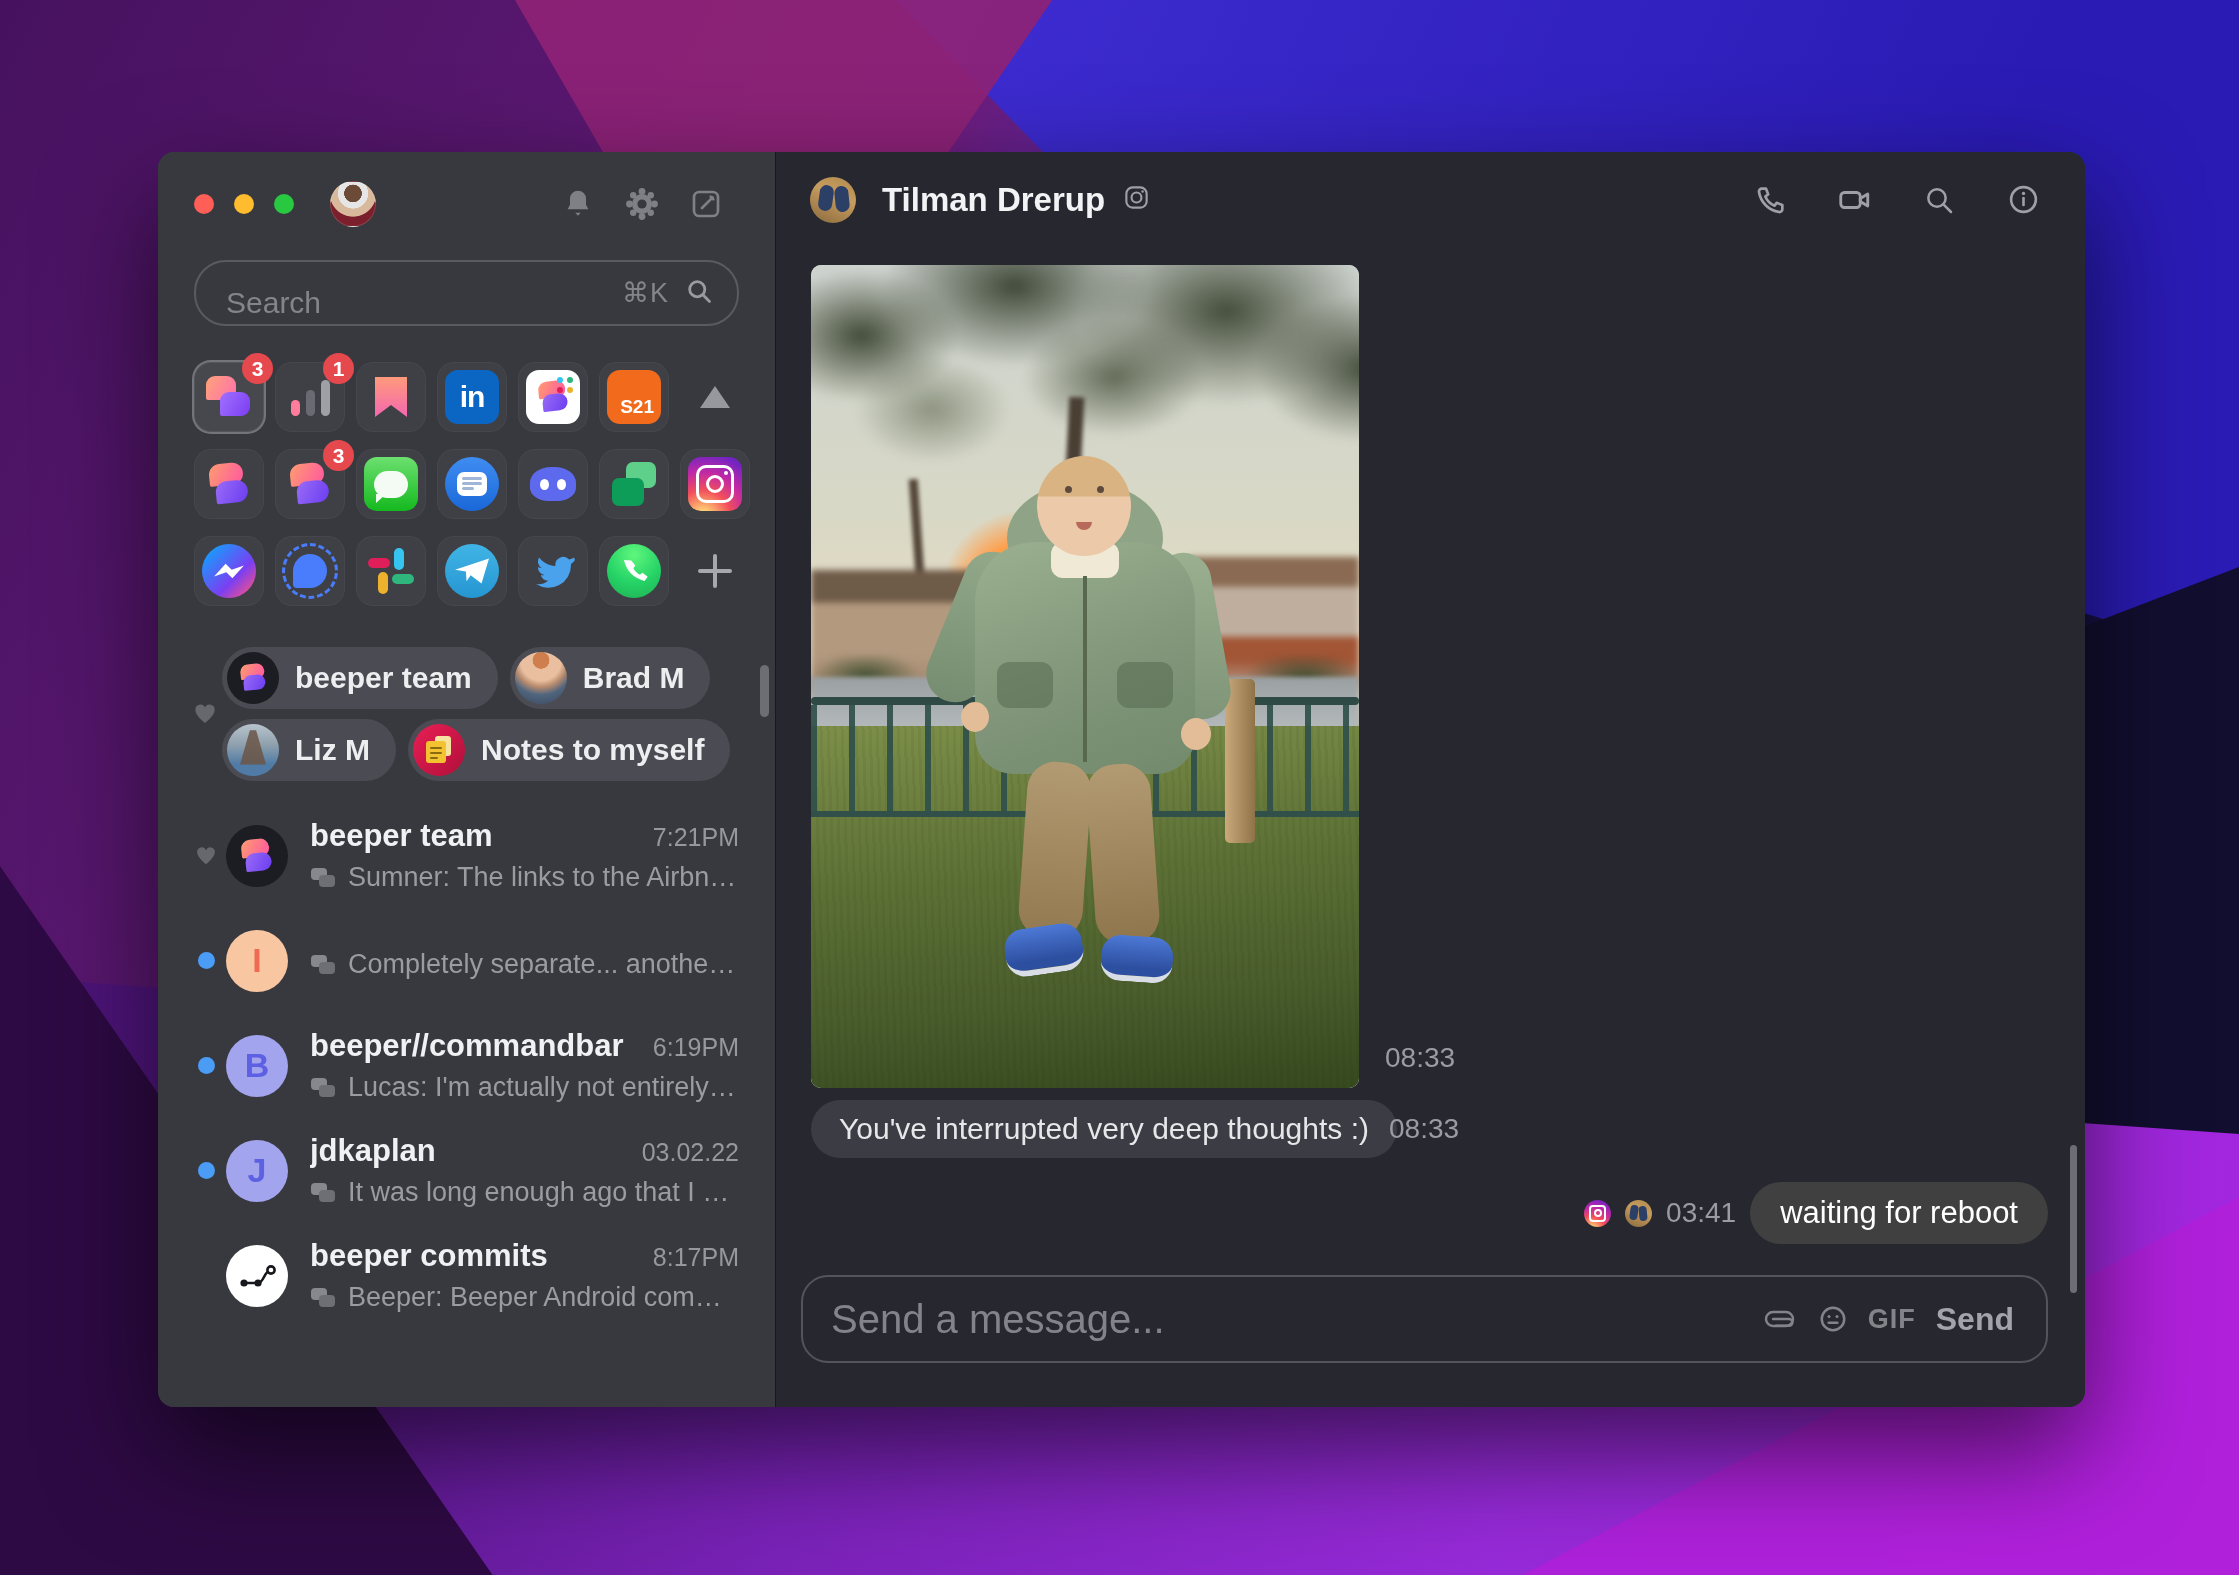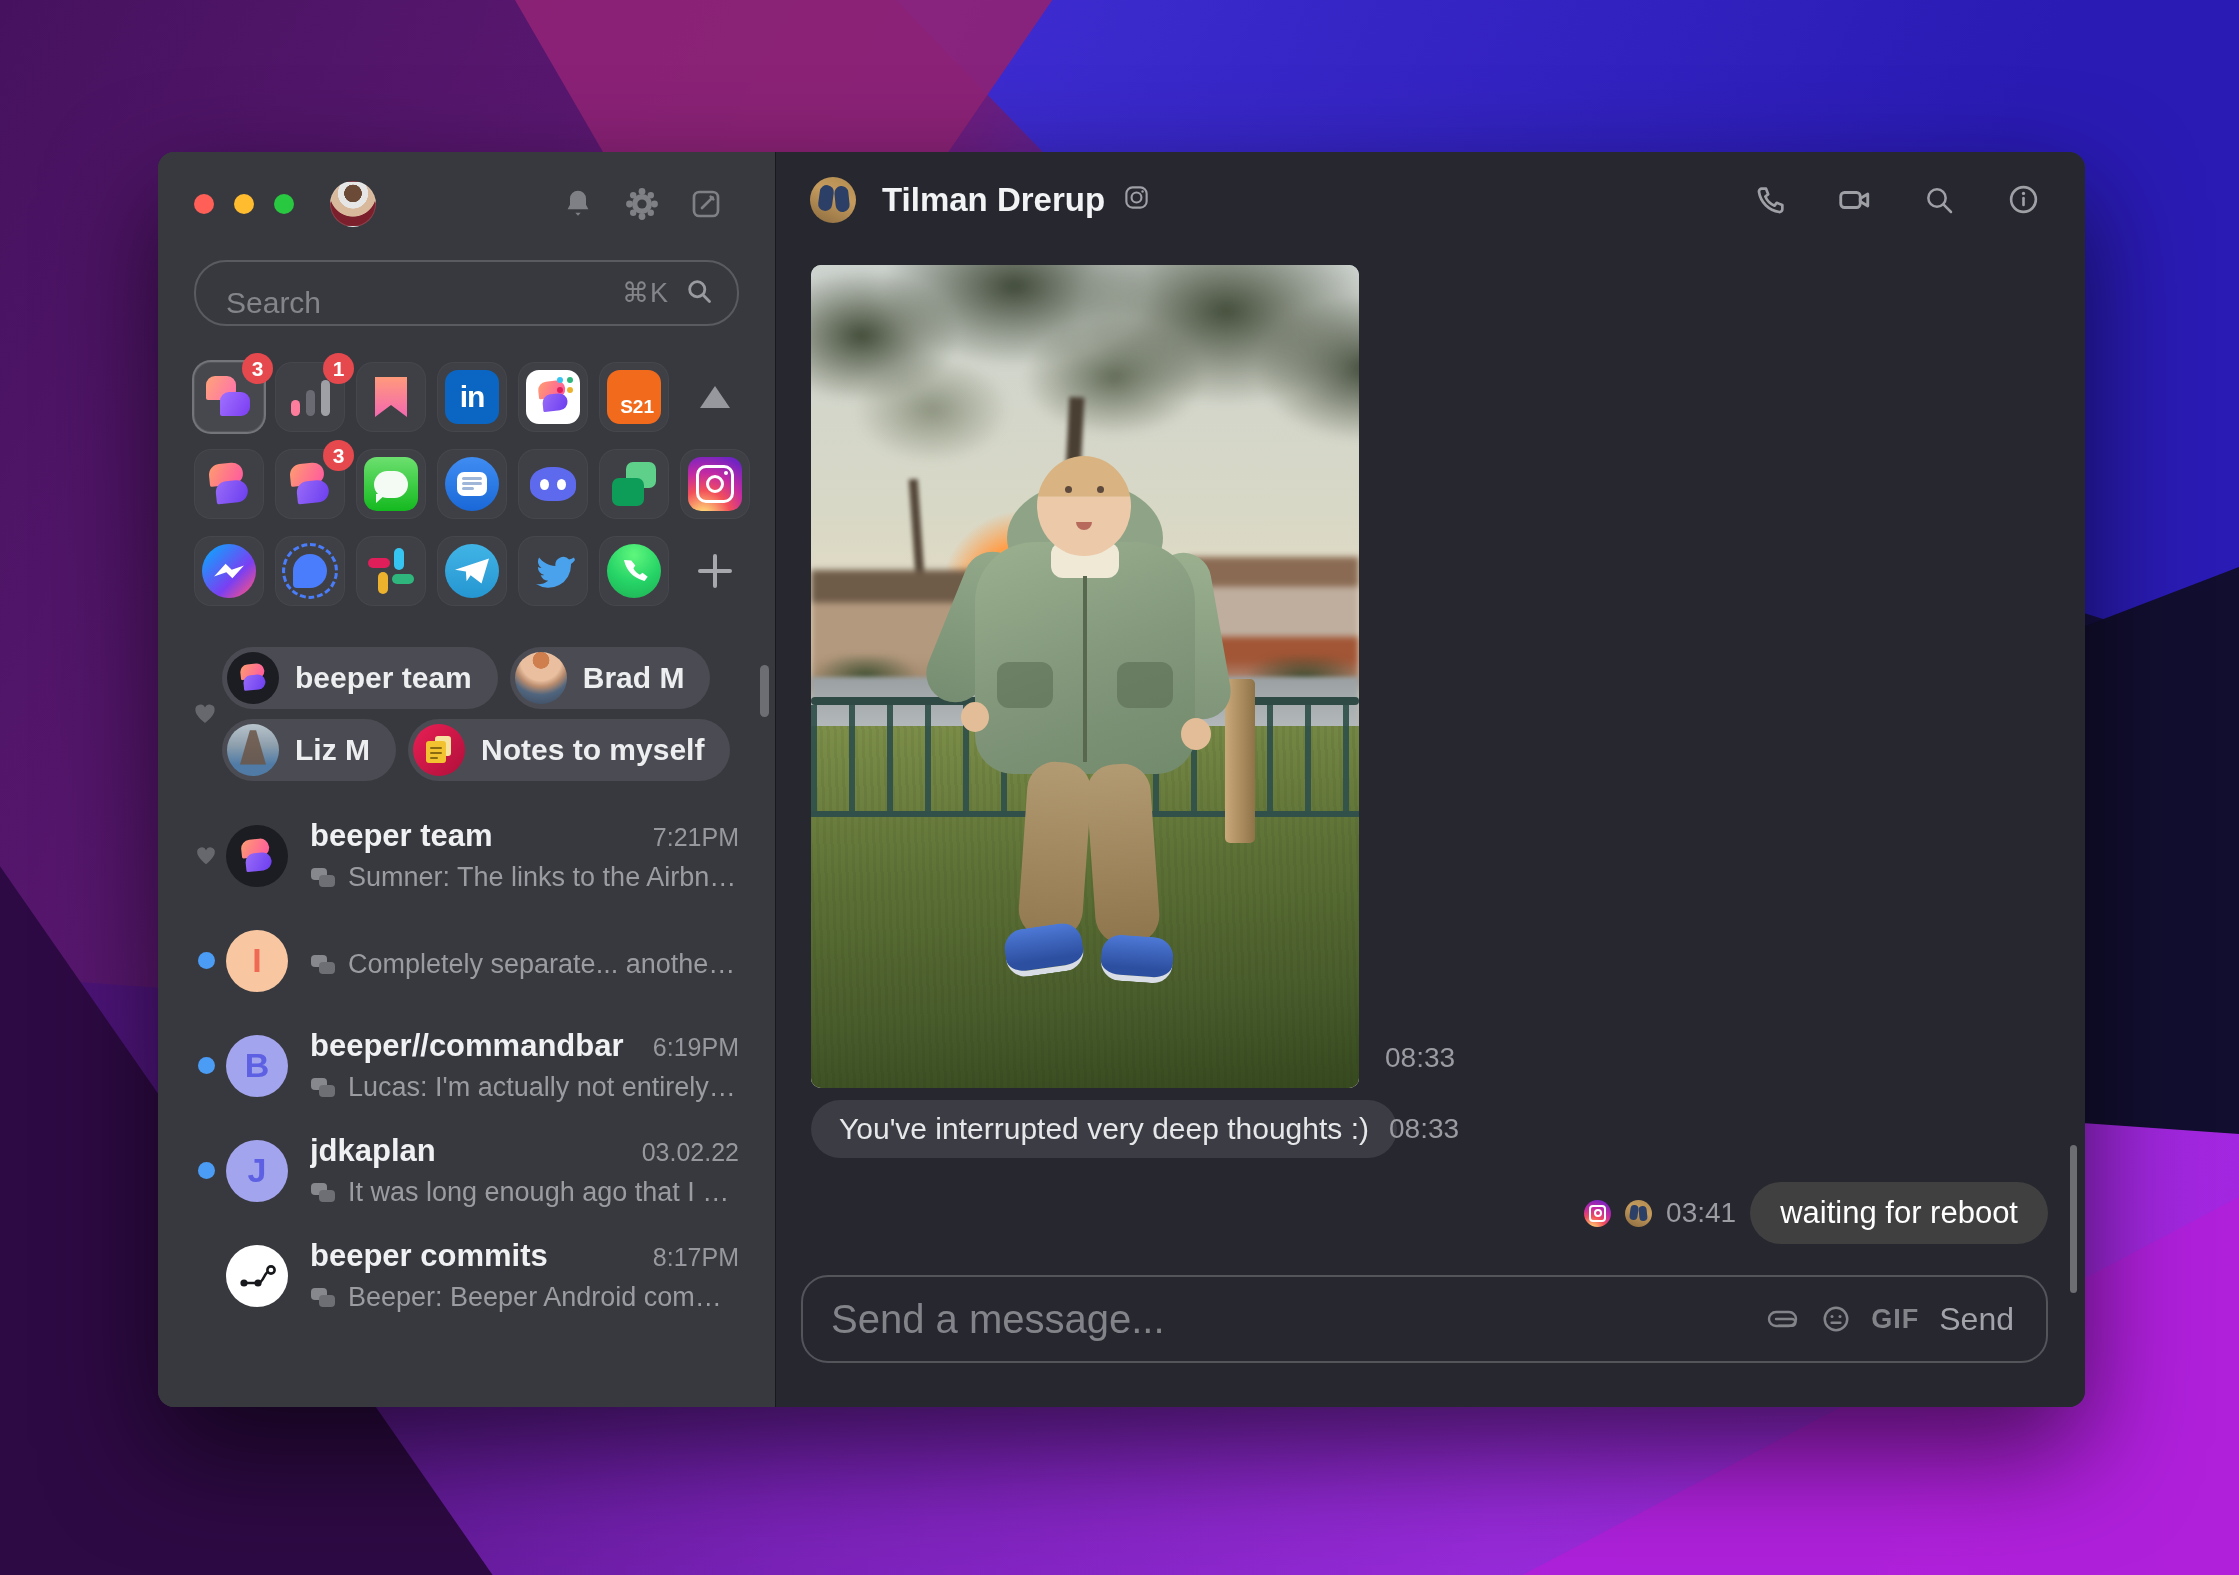--- a/index.html
+++ b/index.html
@@ -269,21 +269,21 @@
     background:linear-gradient(180deg,#4d79d6,#2d4fa0 80%);border-bottom:6px solid #d8dde6;}
 
   
   .composer{position:absolute;left:25px;right:37px;bottom:44px;height:84px;border:2px solid #54555b;border-radius:27px;
     display:flex;align-items:center;padding-right:32px;}
   .composer input{flex:1;background:none;border:none;outline:none;font-size:40px;color:#84cc16;padding-left:28px;
     font-family:"Liberation Sans","DejaVu Sans",sans-serif;}
   .composer input::placeholder{color:#83848a;}
   .cmp-ic{margin-left:20px;color:#83848a;display:flex;align-items:center;justify-content:center;}
   .gif{font-size:27px;font-weight:bold;color:#83848a;letter-spacing:1px;}
-  .send{font-size:32px;font-weight:normal;color:#a3a4aa;}
+  .send{font-size:32px;font-weight:bold;color:#a3a4aa;}
 </style>
 </head>
 <body>
 
 <div class="wp wp-base"></div>
 <div class="wp wp-blue"></div>
 <div class="wp wp-magenta"></div>
 <div class="wp wp-darkright"></div>
 <div class="wp wp-bottom"></div>
 <div class="wp wp-bl"></div>

